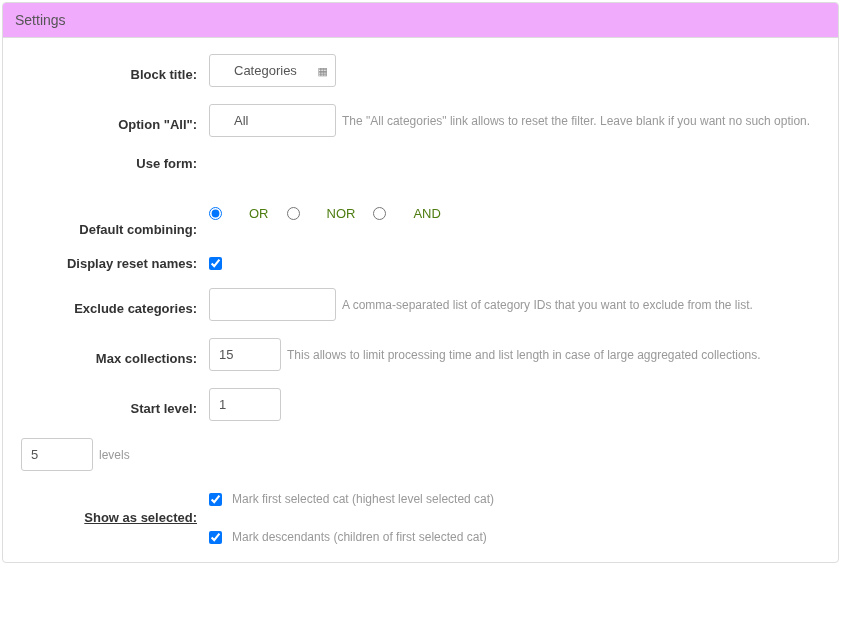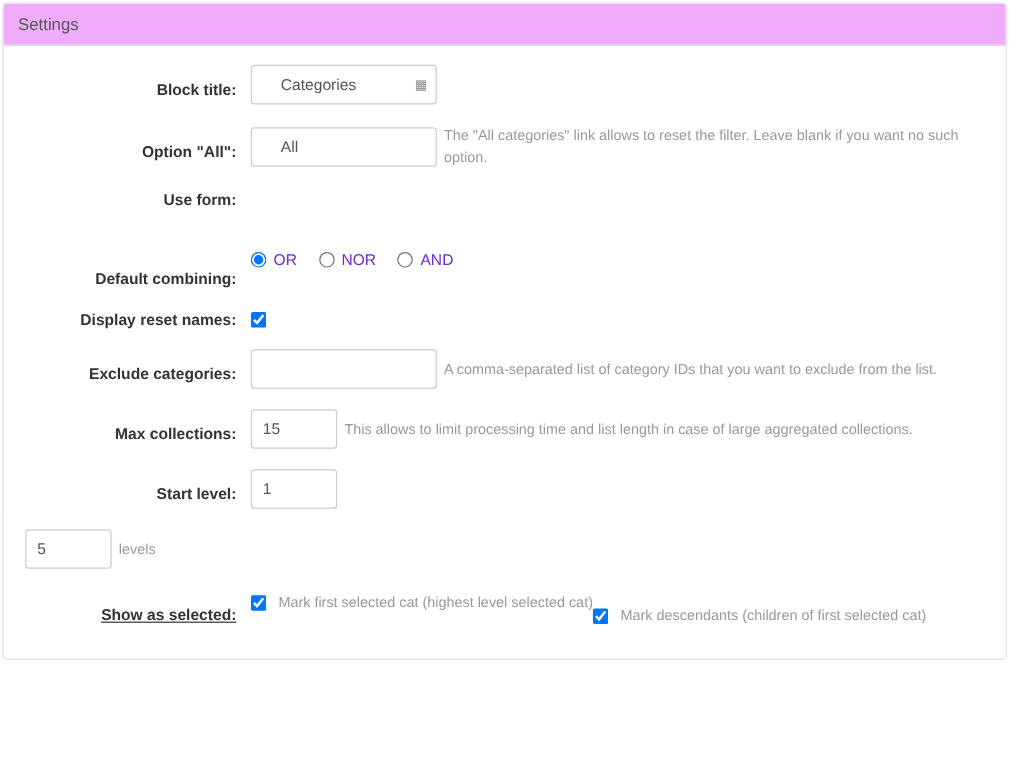--- a/index.html
+++ b/index.html
@@ -54,21 +54,21 @@
       flex: 1;
     }
     .form-input {
       border: 1px solid #ccc;
       border-radius: 3px;
       padding: 7px 9px;
       font-size: 13px;
       color: #555;
       height: 33px;
     }
-    .input-md { width: 155px; padding-left: 24px; }
+    .input-md { width: 127px; padding-left: 24px; }
     .input-sm { width: 72px; }
     .help-text {
       color: #999;
       font-size: 12px;
       line-height: 1.5;
     }
     .help-text-wrap {
       flex: 1;
     }
     .checkbox-line {
@@ -91,29 +91,31 @@
       gap: 18px;
       padding-top: 2px;
     }
     .radio-item {
       display: flex;
       align-items: center;
       gap: 6px;
     }
     .radio-label {
       font-size: 13px;
-      color: #6d28d9;
+      color: #4d7c0f;
+      margin-left: 21px;
     }
     input[type="checkbox"], input[type="radio"] {
       cursor: pointer;
       width: 13px;
       height: 13px;
     }
     .checkbox-stack {
       display: flex;
+      flex-direction: column;
       width: 100%;
       padding-top: 2px;
     }
     .input-icon-wrap {
       position: relative;
       display: inline-block;
     }
     .input-end-icon {
       position: absolute;
       right: 8px;

